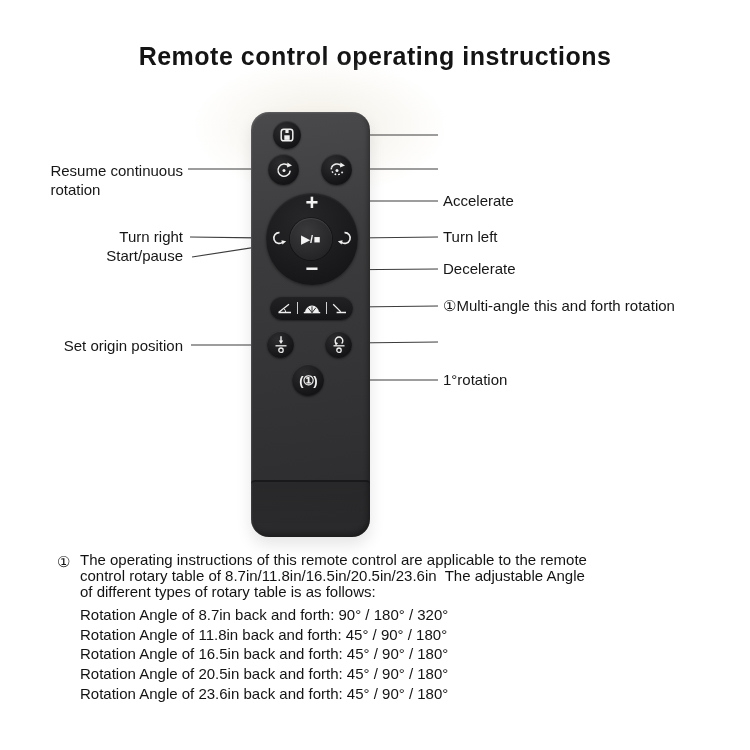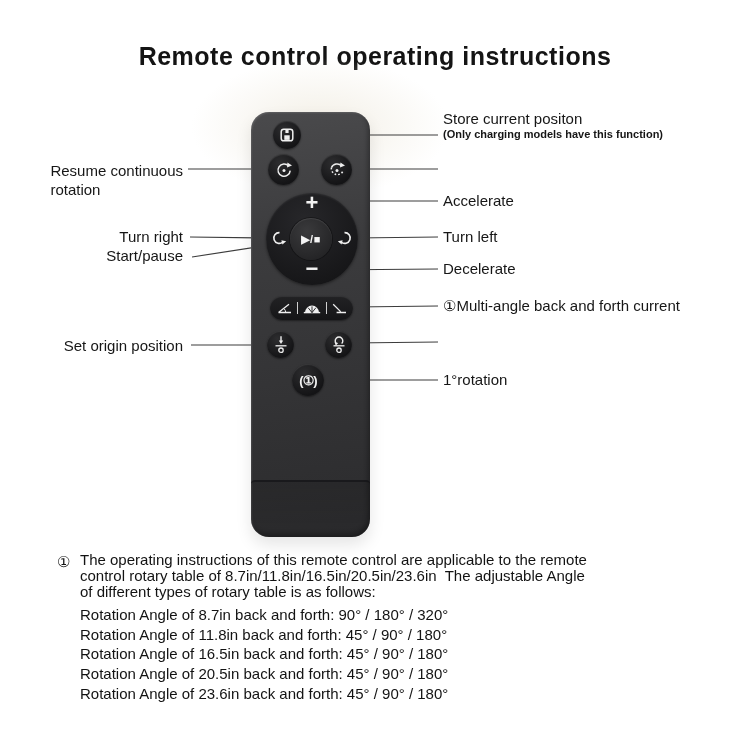--- a/index.html
+++ b/index.html
@@ -215,28 +215,24 @@
 
     <div class="battery-seam"></div>
   </div>
 
   <div class="lbl lbl-l lbl-resume">Resume continuous
 rotation</div>
   <div class="lbl lbl-l lbl-turn-right">Turn right</div>
   <div class="lbl lbl-l lbl-start-pause">Start/pause</div>
   <div class="lbl lbl-l lbl-set-origin">Set origin position</div>
 
-  <div class="lbl lbl-r lbl-store">
-    <div>Store current positon</div>
-    <div class="sub">(Only charging models have this function)</div>
-  </div>
   <div class="lbl lbl-r lbl-accelerate">Accelerate</div>
   <div class="lbl lbl-r lbl-turn-left">Turn left</div>
   <div class="lbl lbl-r lbl-decelerate">Decelerate</div>
-  <div class="lbl lbl-r lbl-multi-angle">①Multi-angle back and forth current</div>
+  <div class="lbl lbl-r lbl-multi-angle">①Multi-angle this and forth rotation</div>
   <div class="lbl lbl-r lbl-one-degree">1°rotation</div>
 
   <div class="notes">
     <div class="note-head">
       <div class="note-marker">①</div>
       <div class="note-paragraph">The operating instructions of this remote control are applicable to the remote
 control rotary table of 8.7in/11.8in/16.5in/20.5in/23.6in  The adjustable Angle
 of different types of rotary table is as follows:</div>
     </div>
     <div class="rot-lines">

